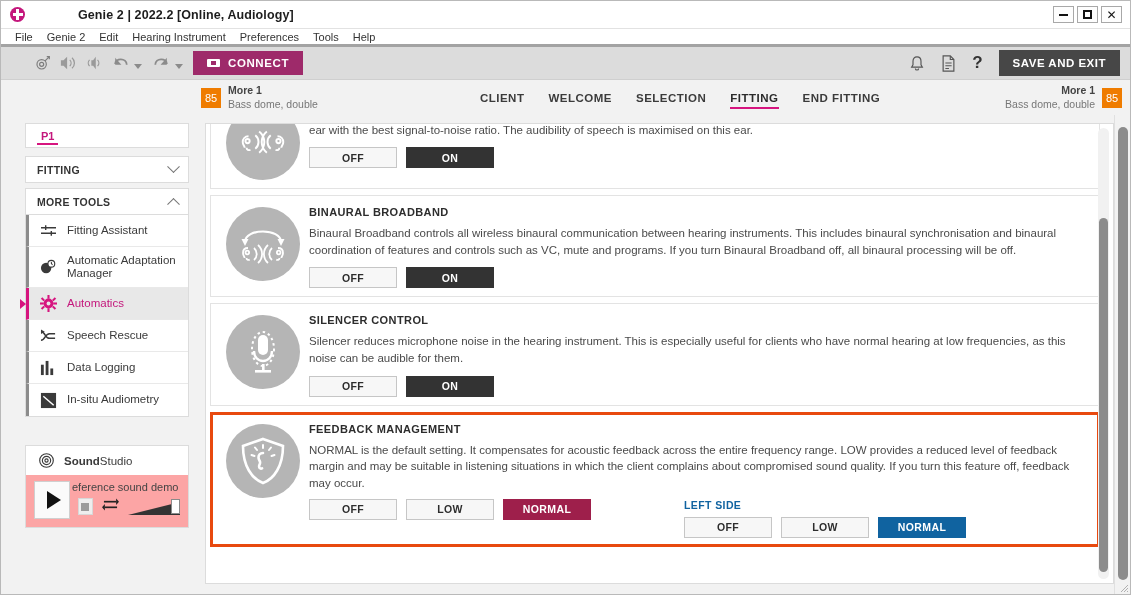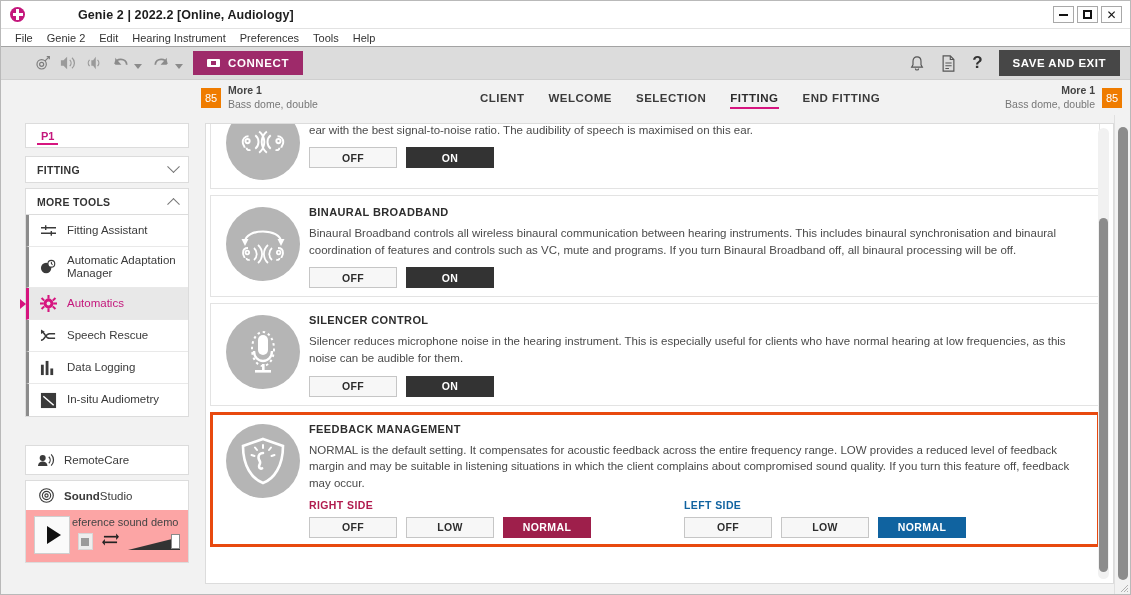--- a/index.html
+++ b/index.html
@@ -53,21 +53,21 @@
   .winbtn .gmin { display:block; width:9px; height:2px; background:#111; }
   .winbtn .gmax { display:block; width:9px; height:9px; border:2px solid #111; }
   .winbtn .gclose { font-size: 12px; font-weight: bold; font-family:"DejaVu Sans",sans-serif; }
 
   
   .menubar {
     height: 18px; flex: 0 0 18px;
     background: #ffffff;
     display: flex; align-items: center;
     padding-left: 7px; gap: 0px;
-    border-bottom: 1px solid #a3a3a3;
+    border-bottom: 3px solid #a3a3a3;
   }
   .menu-item {
     font-size: 11px; color: #333; padding: 0 7px; line-height: 18px;
     white-space: nowrap;
   }
 
   
   .toolbar {
     height: 33px; flex: 0 0 33px;
     background: #dcdcdc;
@@ -506,33 +506,20 @@
                 <rect x="1" y="1" width="16" height="16" fill="#3a3a3a"></rect>
                 <path d="M3.5 4.5 L14.5 14" stroke="#fff" stroke-width="1.6" fill="none"></path>
               </svg>
           </span>
           <span class="sb-label">In-situ Audiometry</span>
         </div>
       </div>
 
       <div class="sb-spacer"></div>
 
-      <div class="sb-box">
-        <span class="sb-icon">
-          <svg width="18" height="16" viewBox="0 0 19 17">
-              <path d="M1 15 C1 11 4 10 6 10 C8 10 11 11 11 15 Z" fill="#3a3a3a"></path>
-              <circle cx="6" cy="6.5" r="3.2" fill="#3a3a3a"></circle>
-          <g fill="none" stroke="#3a3a3a" stroke-width="1.3">
-                <path d="M12.5 5a5 5 0 0 1 0 7"></path>
-                <path d="M15 2.5a8.5 8.5 0 0 1 0 12"></path>
-              </g>
-            </svg>
-        </span>
-        <span>RemoteCare</span>
-      </div>
 
       <div class="sb-box nomb">
         <span class="sb-icon">
           <svg width="17" height="17" viewBox="0 0 18 18">
               <g fill="none" stroke="#3a3a3a" stroke-width="1.2">
           <circle cx="9" cy="9" r="7.2"></circle>
                 <circle cx="9" cy="9" r="4.4"></circle>
                 <circle cx="9" cy="9" r="1.7"></circle>
               </g>
             </svg>
@@ -669,21 +656,20 @@
                   </g>
                   <path d="M25 19 c-3 0 -4.5 2.2 -4.5 4.6 c0 2.4 1.6 3.2 1.6 4.8 c0 1.6 -1 2.6 -1 4 c0 1.6 1.4 2.6 3 2" fill="none" stroke="#fff" stroke-width="2.6" stroke-linecap="round"></path>
                 </svg>
               </div>
             </div>
             <div class="card-body">
               <div class="card-title">FEEDBACK MANAGEMENT</div>
               <div class="card-desc" style="margin-bottom:7px;">NORMAL is the default setting. It compensates for acoustic feedback across the entire frequency range. LOW provides a reduced level of feedback margin and may be suitable in listening situations in which the client complains about compromised sound quality. If you turn this feature off, feedback may occur.</div>
               <div class="sides">
                 <div class="side-block">
-                  <div class="side-title right">RIGHT SIDE</div>
                   <div class="btn-row">
                     <div class="opt-btn">OFF</div>
                     <div class="opt-btn">LOW</div>
                     <div class="opt-btn sel-red">NORMAL</div>
                   </div>
                 </div>
                 <div class="side-block">
                   <div class="side-title left">LEFT SIDE</div>
                   <div class="btn-row">
                     <div class="opt-btn">OFF</div>

